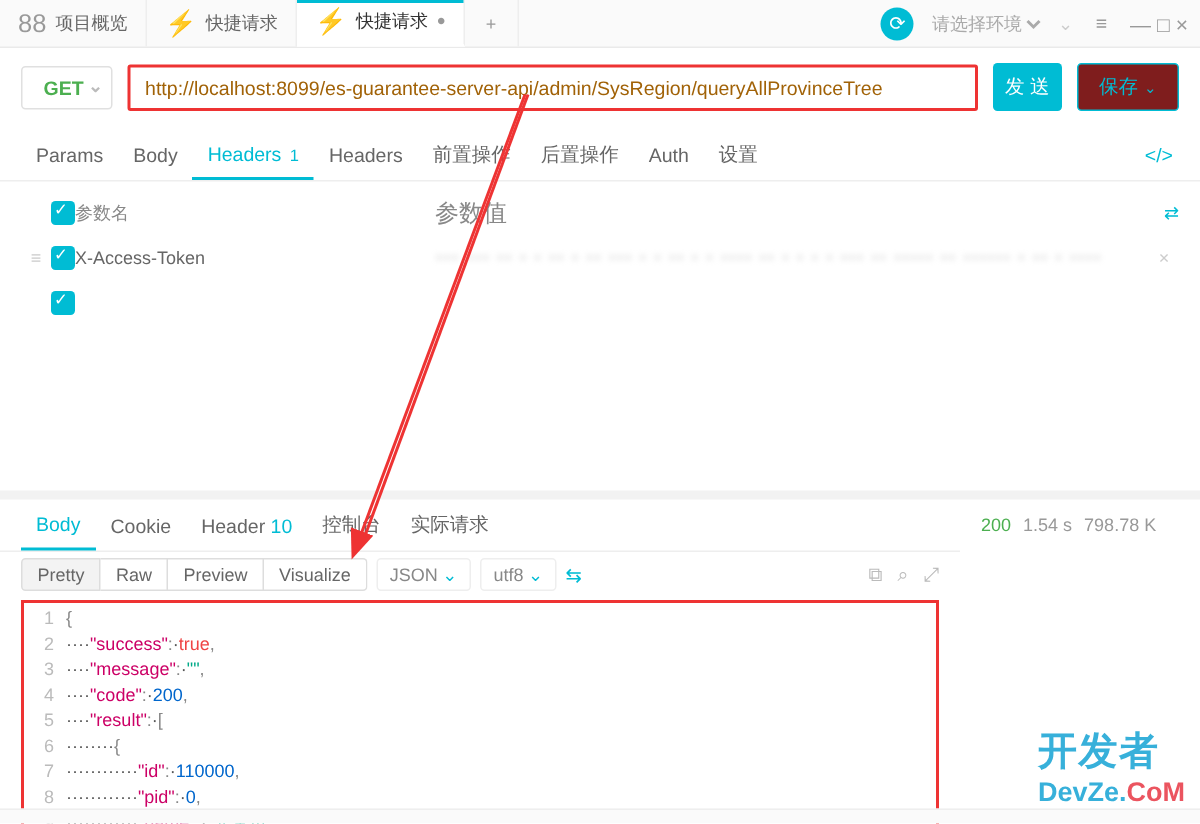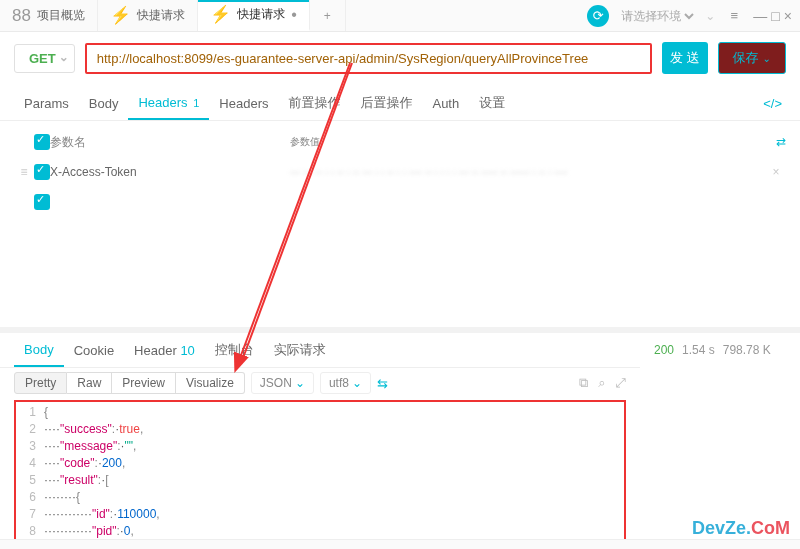--- a/index.html
+++ b/index.html
@@ -35,21 +35,21 @@
 .reqtabs .badge { color: #00bcd4; font-size: 11px; margin-left: 2px; }
 .code-ic { margin-left: auto; color: #00bcd4; font-size: 13px; padding: 0 4px; }
 
 
 .headers-area { padding: 6px 14px 0 14px; }
 .hrow { display: flex; align-items: center; height: 30px; }
 .hrow .drag { width: 20px; text-align: center; color: #ccc; }
 .hrow .chk { width: 16px; height: 16px; background: #00bcd4; border-radius: 3px; position: relative; display: inline-block; }
 .hrow .chk::after { content: "✓"; color: #fff; font-size: 11px; position: absolute; top: -1px; left: 2px; }
 .hrow .keycol { width: 240px; color: #666; font-size: 12px; }
-.hrow .valcol { flex: 1; color: #999; font-size: 10px; overflow: hidden; white-space: nowrap; }
+.hrow .valcol { flex: 1; color: #999; font-size: 16px; overflow: hidden; white-space: nowrap; }
 .hrow .rm { color: #ccc; width: 20px; text-align: center; }
 .hrow.head .keycol, .hrow.head .valcol { color: #888; }
 .hrow.head .rightic { margin-left: auto; color: #00bcd4; }
 
 
 .split { height: 6px; background: #f2f2f2; margin-top: 110px; }
 .resp-row { display: flex; }
 .resp-left { flex: 1; }
 .resp-right { width: 160px; padding: 10px 14px; }
 
@@ -256,16 +256,17 @@
   <defs>
     <marker id="ah" markerWidth="12" markerHeight="12" refX="2" refY="4" orient="auto">
       <path d="M0,0 L0,8 L10,4 z" fill="#e33"></path>
     </marker>
   </defs>
   <line x1="260" y1="5" x2="150" y2="300" stroke="#e33" stroke-width="2" marker-end="url(#ah)"></line>
   <line x1="262" y1="5" x2="153" y2="300" stroke="#e33" stroke-width="2"></line>
 </svg>
 
 <div class="wm">
+  <div class="l1">开发者</div>
   <div class="l2"><span class="d">DevZe.</span><span class="c">CoM</span></div>
 </div>
 
 <div class="bottom-bar"></div>
 
 </body></html>

